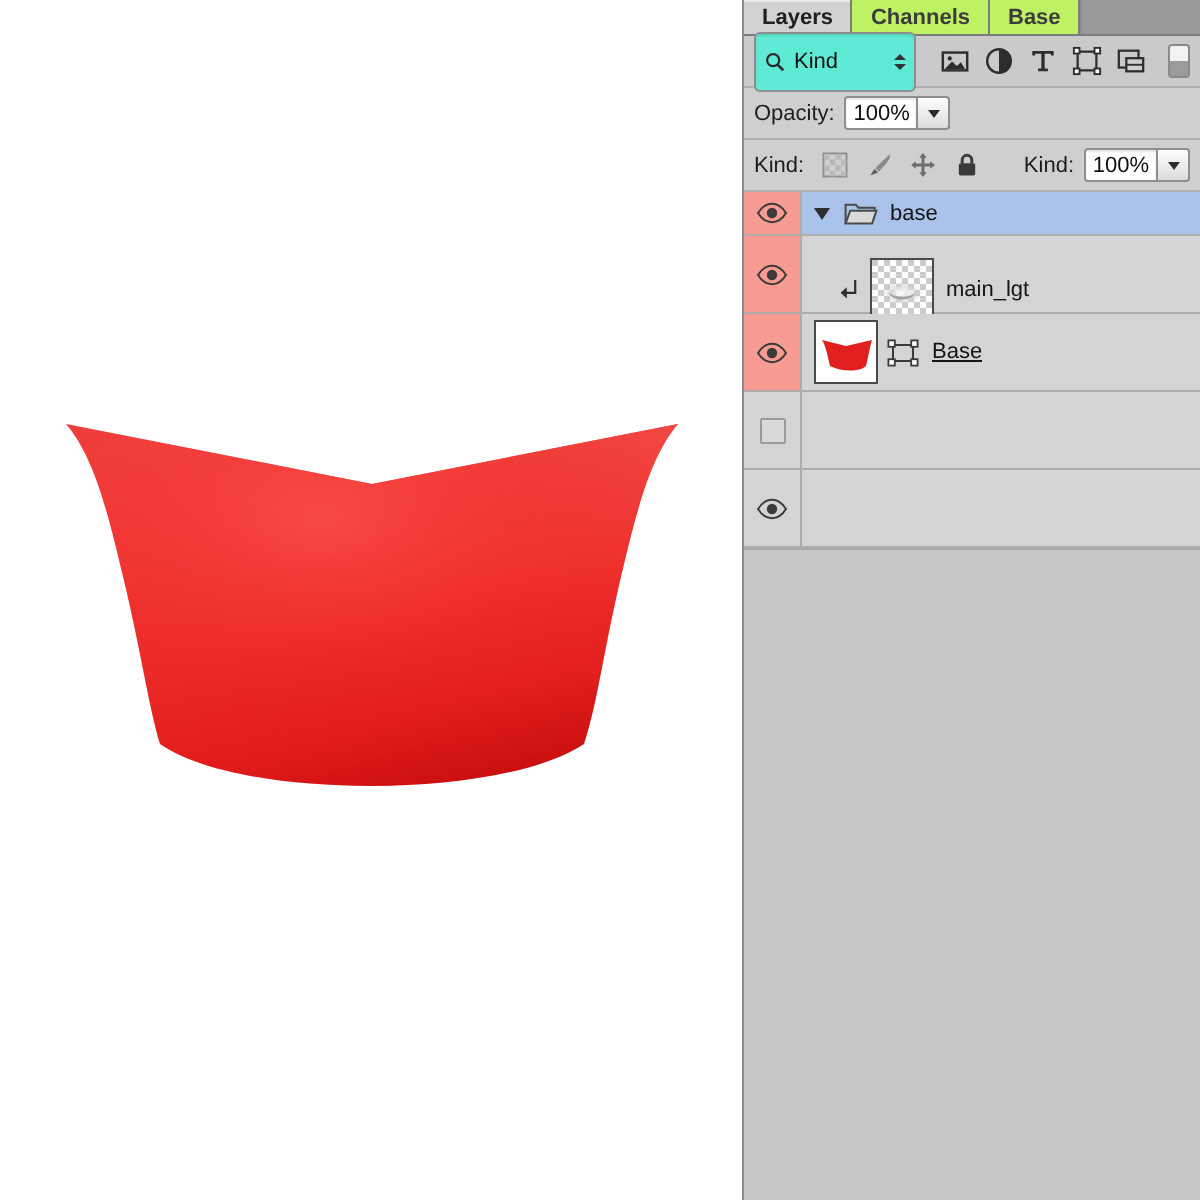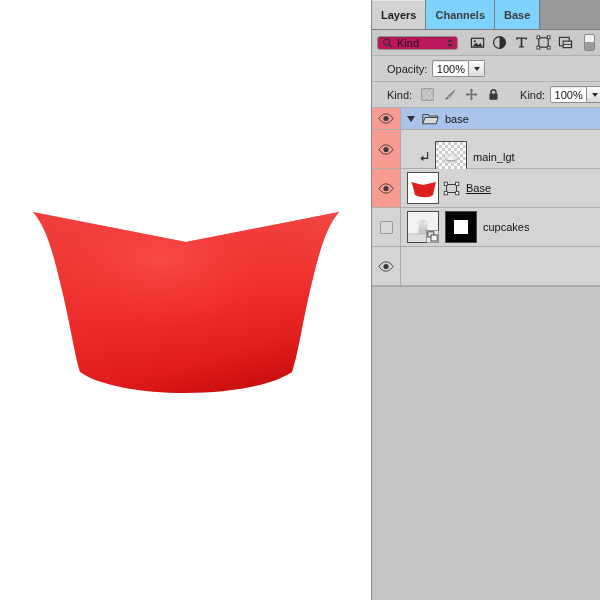--- a/index.html
+++ b/index.html
@@ -21,51 +21,51 @@
   
   #panel{
     position:absolute; left:371px; top:0; width:229px; height:600px;
     background:#c6c6c6;
     border-left:1px solid #8a8a8a;
     font-size:11px; color:#1a1a1a;
   }
 
   
   .tabbar{
-    position:relative; height:30px;
+    position:relative; height:18px;
     background:#9a9a9a;
     border-bottom:1px solid #7d7d7d;
     display:flex; align-items:stretch;
   }
   .tab{
     padding:0 9px; display:flex; align-items:center;
     font-size:11px; font-weight:bold; color:#3c3c3c;
     border-right:1px solid #7d7d7d;
-    background:#7dd3fc;
+    background:#bef264;
     cursor:default;
   }
   .tab.active{
     background:#d2d2d2; color:#202020;
     box-shadow: inset 0 1px 0 #e8e8e8;
   }
   .tabfill{ flex:1; background:#9a9a9a; border-left:1px solid #8f8f8f;}
 
   
   .prow{
     height:26px; display:flex; align-items:center;
     padding:0 5px; gap:5px;
     background:#cfcfcf;
     border-bottom:1px solid #b0b0b0;
   }
   .prow.filter{ background:#cacaca; }
 
   
   .combo{
-    position:relative; height:14px;
-    background:#be185d;
+    position:relative; height:30px;
+    background:#5eead4;
     border:1px solid #8e8e8e;
     border-radius:3px;
     display:flex; align-items:center;
     padding:0 16px 0 5px;
     font-size:11px; color:#121212;
     box-shadow: inset 0 1px 1px rgba(0,0,0,.10);
   }
   .combo .arrows{
     position:absolute; right:4px; top:50%; transform:translateY(-50%);
     display:flex; flex-direction:column; line-height:0;
@@ -87,21 +87,21 @@
   
   .ficons{ display:flex; align-items:center; gap:7px; margin-left:7px;}
   .ficon{ width:15px; height:15px; display:block; cursor:default;}
 
   .toggle-strip{
     width:11px;height:17px;margin-left:auto;
     border:1px solid #8b8b8b;border-radius:2px;
     background:linear-gradient(#f2f2f2 0 50%, #9b9b9b 50% 100%);
   }
 
-  .lbl{ font-size:11px; color:#1d1d1d; white-space:nowrap;margin-left:10px;}
+  .lbl{ font-size:11px; color:#1d1d1d; white-space:nowrap;}
 
   
   .numfield{
     width:37px;height:17px;
     background:#ffffff;border:1px solid #8e8e8e;border-radius:2px;
     display:flex;align-items:center;justify-content:center;
     font-size:11px;color:#111;
     box-shadow: inset 0 1px 1px rgba(0,0,0,.10);
   }
   .stepbtn{
@@ -430,42 +430,20 @@
             <rect x="12.6" y="10.6" width="3.2" height="3.2" fill="#fff" stroke="#3a3a3a" stroke-width="0.9"></rect>
           </svg>
           <span class="lname underline">Base</span>
         </div>
       </div>
 
       <div class="layer">
         <div class="eyecol">
           <div class="eyebox"></div>
         </div>
-        <div class="lbody">
-          <div class="thumb">
-            <svg width="30" height="30" viewBox="0 0 30 30">
-              <rect width="30" height="30" fill="#f2f2f2"></rect>
-              <rect y="22" width="30" height="8" fill="#dcdcdc"></rect>
-              <path d="M10 22 L11 14 H19 L20 22 Z" fill="#c9c9c9"></path>
-              <ellipse cx="15" cy="12" rx="5" ry="4.2" fill="#d6d6d6"></ellipse>
-              <ellipse cx="12" cy="11" rx="2.4" ry="2.2" fill="#e3e3e3"></ellipse>
-              <ellipse cx="18" cy="11" rx="2.4" ry="2.2" fill="#e3e3e3"></ellipse>
-              <line x1="0" y1="22" x2="30" y2="22" stroke="#b5b5b5" stroke-width="0.8"></line>
-            </svg>
-            <svg style="position:absolute;right:-1px;bottom:-1px;width:13px;height:13px;" viewBox="0 0 13 13">
-              <rect x="0" y="0" width="13" height="13" fill="#e6e6e6" stroke="#3a3a3a" stroke-width="0.9"></rect>
-              <rect x="1.8" y="1.8" width="6" height="5.2" fill="none" stroke="#3a3a3a" stroke-width="0.9"></rect>
-              <rect x="5" y="5" width="6.2" height="6" fill="#f7f7f7" stroke="#3a3a3a" stroke-width="0.9"></rect>
-            </svg>
-          </div>
-          <div class="maskthumb">
-            <div class="inner"></div>
-          </div>
-          <span class="lname">cupcakes</span>
-        </div>
       </div>
 
       <div class="layer">
         <div class="eyecol">
           <svg class="eye" viewBox="0 0 16 11">
             <path d="M1 5.5 C3.3 1.8 6 0.9 8 0.9 C10 0.9 12.7 1.8 15 5.5 C12.7 9.2 10 10.1 8 10.1 C6 10.1 3.3 9.2 1 5.5 Z" fill="none" stroke="#3b3b3b" stroke-width="1"></path>
             <circle cx="8" cy="5.5" r="2.6" fill="#3b3b3b"></circle>
           </svg>
         </div>
       </div>

